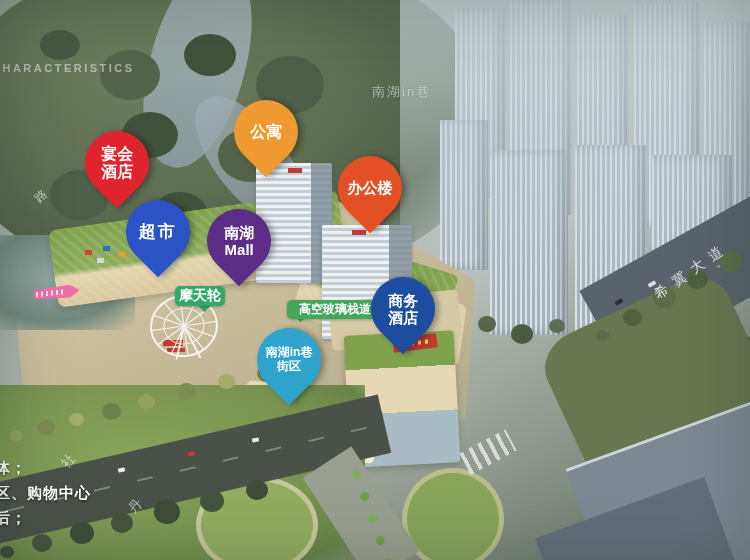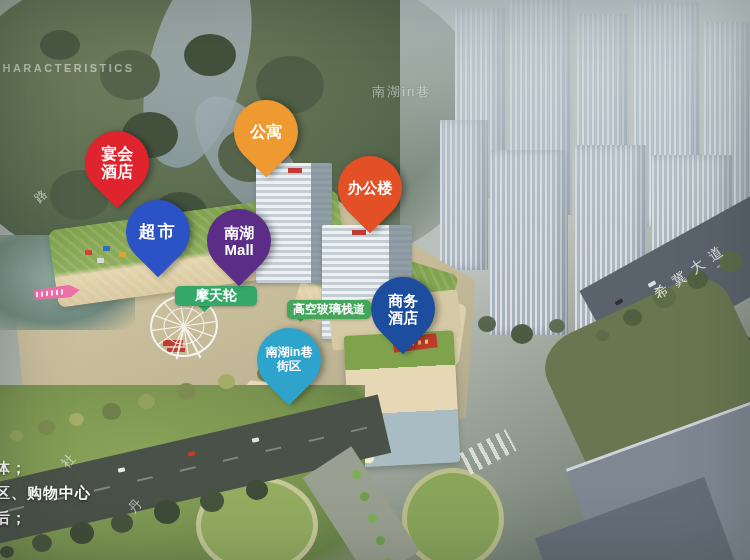--- a/index.html
+++ b/index.html
@@ -9,21 +9,21 @@
   .abs{position:absolute;}
   .tower{background-color:#b6c0c8;
          background-image:repeating-linear-gradient(90deg,rgba(255,255,255,.55) 0 2px,rgba(148,161,173,.5) 2px 5px);
          box-shadow:inset -8px 0 10px rgba(88,102,115,.45);border-radius:1px;}
   .trees{border-radius:50%;}
   .overlay-text{position:absolute;z-index:20;color:rgba(255,255,255,.55);white-space:nowrap;}
   .cropped-line{position:absolute;z-index:20;color:#fff;font-weight:bold;font-size:15px;
                 letter-spacing:1px;text-shadow:0 1px 3px rgba(0,0,0,.65);white-space:nowrap;}
   .tag{position:absolute;z-index:28;}
   .tag-box{position:relative;display:inline-block;color:#fff;font-weight:bold;border-radius:5px;
-           padding:1px 20px;white-space:nowrap;box-shadow:0 1px 3px rgba(0,0,0,.25);}
+           padding:1px 4px;white-space:nowrap;box-shadow:0 1px 3px rgba(0,0,0,.25);}
   .tag-tail{position:absolute;width:11px;height:11px;transform:rotate(45deg);}
   .pin{position:absolute;z-index:30;}
   .pin-body{width:64px;height:64px;border-radius:50% 50% 50% 0;transform:rotate(-45deg);
             display:flex;align-items:center;justify-content:center;box-shadow:2px 3px 6px rgba(0,0,0,.35);}
   .pin-label{transform:rotate(45deg);color:#fff;font-weight:bold;text-align:center;line-height:1.15;font-size:16px;}
   .pin-label span{display:block;}
   .car{position:absolute;border-radius:1px;}
 </style>
 </head>
 <body>
@@ -170,21 +170,21 @@
   <div class="cropped-line" style="left:-5px;top:459px;">体；</div>
   <div class="cropped-line" style="left:-5px;top:484px;">区、购物中心</div>
   <div class="cropped-line" style="left:-5px;top:509px;">后；</div>
 
   <div class="tag" style="left:175px;top:286px;">
     <span class="tag-tail" style="left: 24px; top: 13px; background-color: rgb(53, 167, 104);"></span>
     <span class="tag-box" style="font-size: 14px; background-color: rgb(53, 167, 104);">摩天轮</span>
   </div>
   <div class="tag" style="left:287px;top:299px;">
     <span class="tag-tail" style="left: 8px; top: 10px; background-color: rgb(67, 166, 90);"></span>
-    <span class="tag-box" style="font-size: 12px; padding: 1px 6px; background-color: rgb(67, 166, 90);">高空玻璃栈道</span>
+    <span class="tag-box" style="font-size: 12px; padding: 1px 12px; background-color: rgb(67, 166, 90);">高空玻璃栈道</span>
   </div>
 
   <div class="pin" style="left:234px;top:100px;">
     <div class="pin-body" style="background-color: rgb(239, 154, 48);">
       <div class="pin-label">
           <span>公寓</span>
           <span></span>
         </div>
     </div>
   </div>

